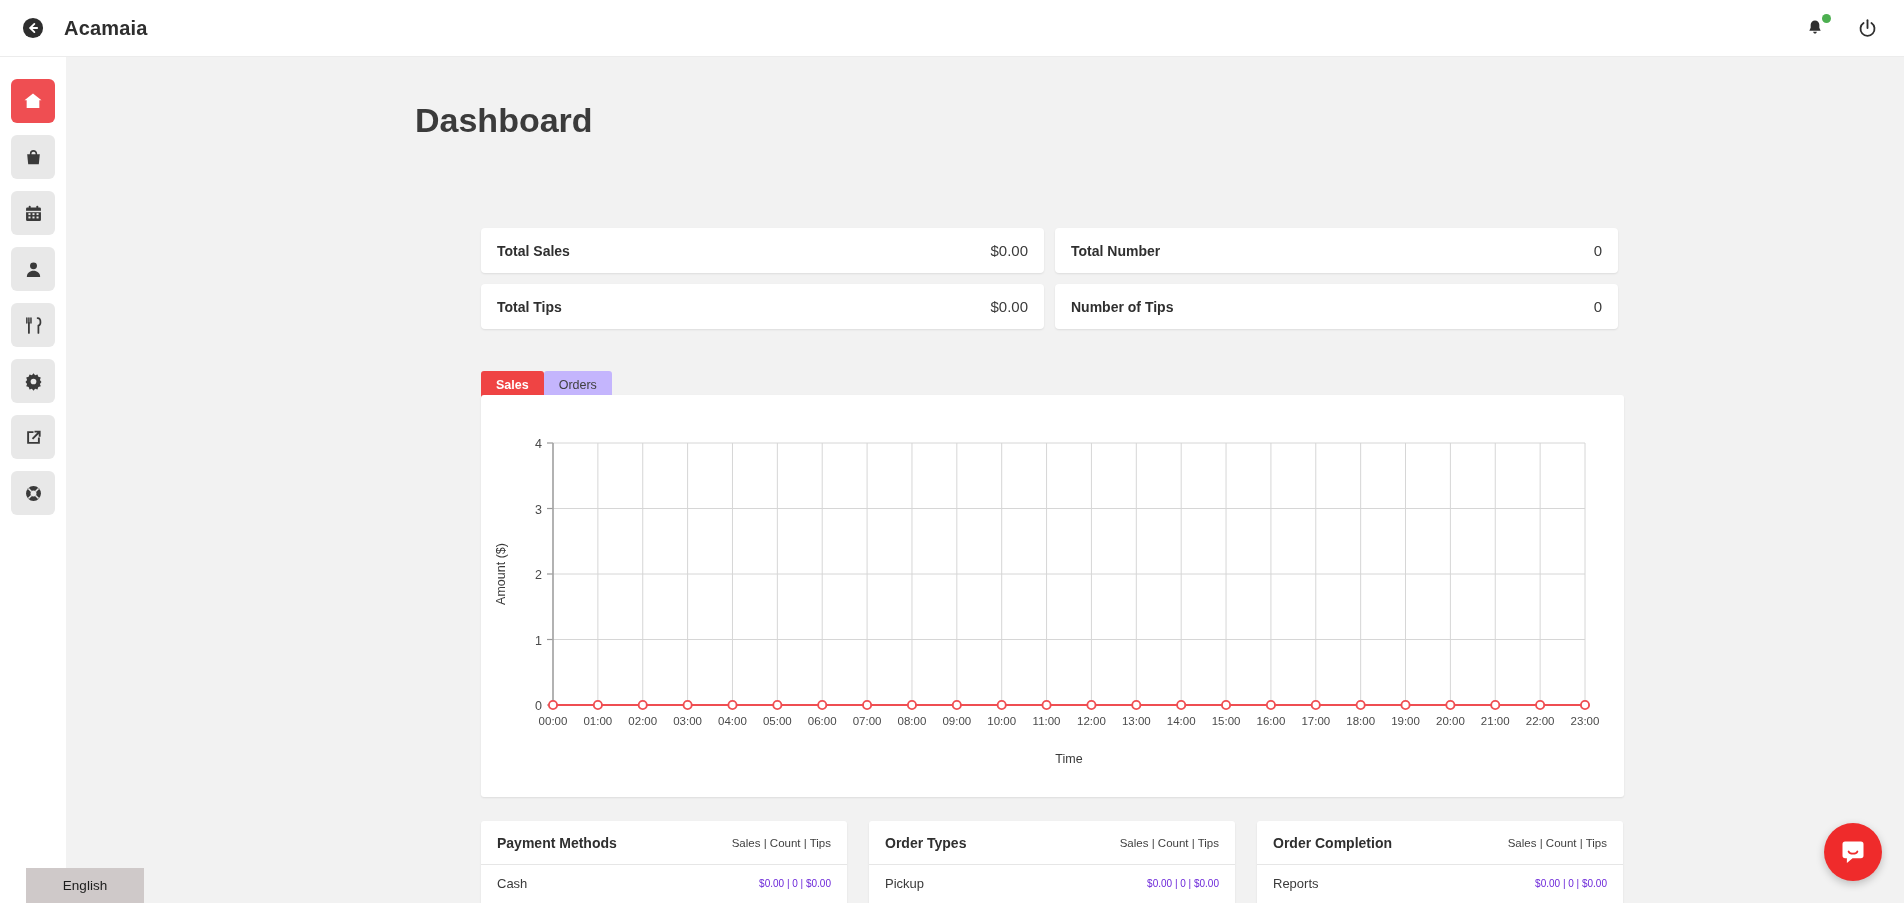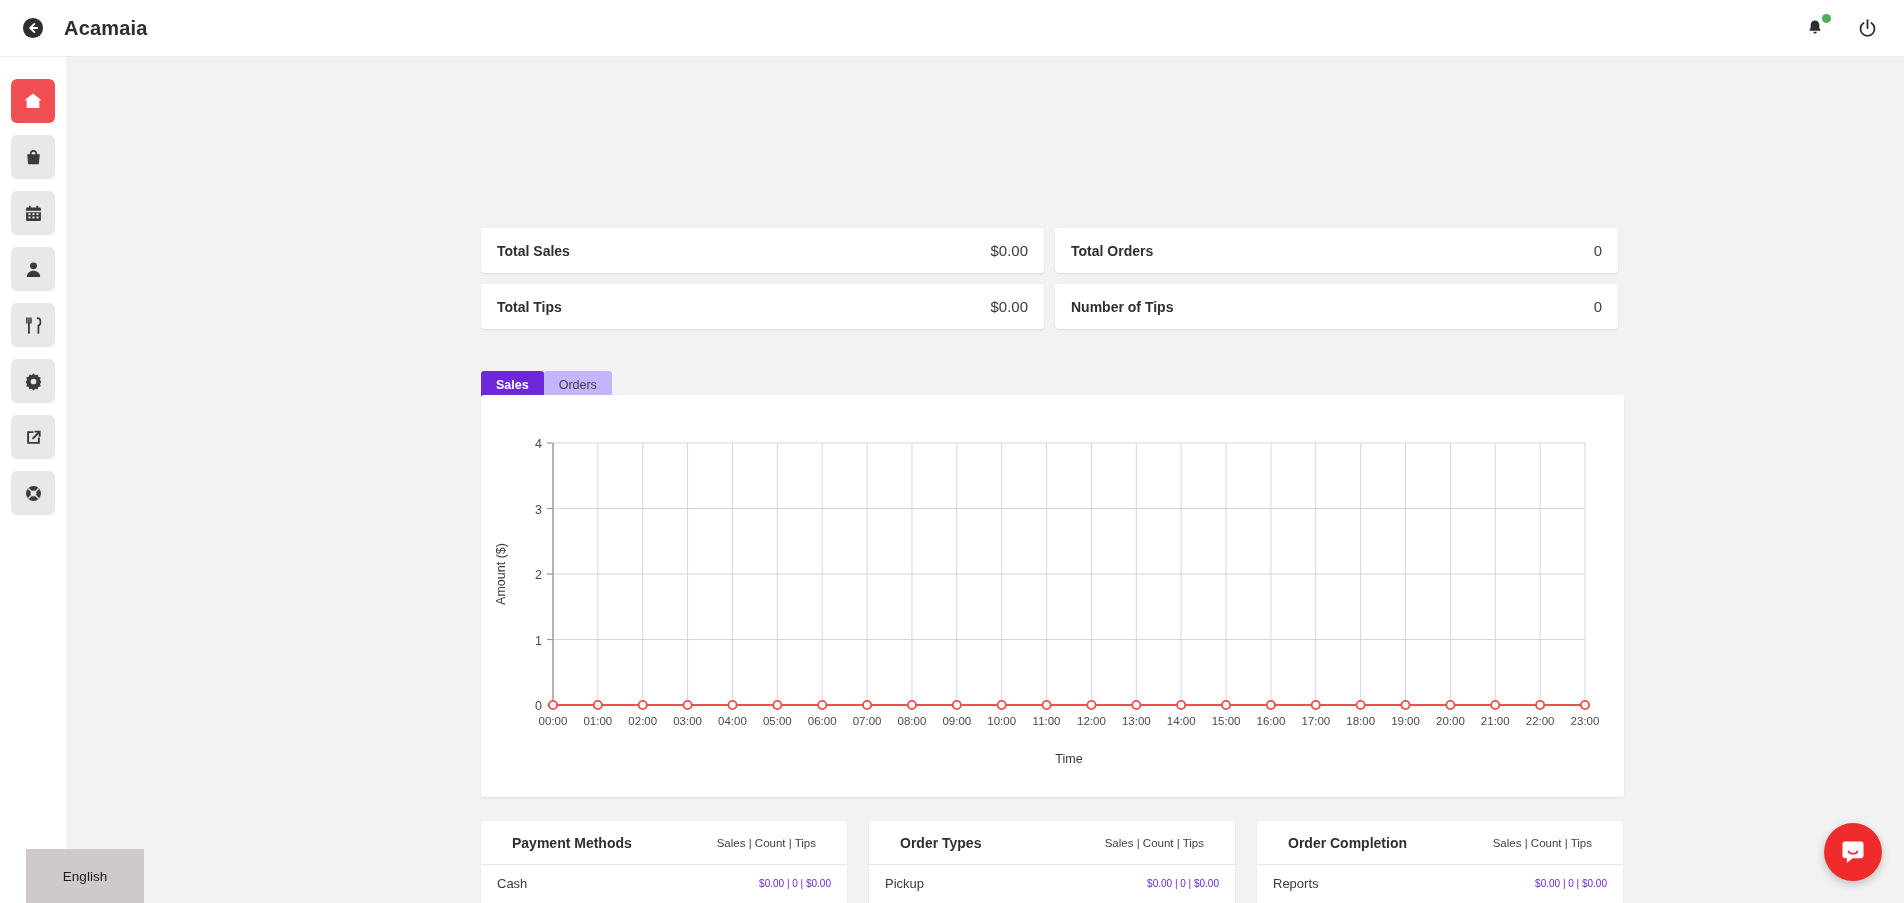--- a/index.html
+++ b/index.html
@@ -95,57 +95,57 @@
   .stat-label { font-size: 14px; font-weight: bold; color: #2f2f2f; }
   .stat-value { font-size: 15px; color: #3a3a3a; }
 
   
   .tabs { position: absolute; top: 314px; left: 415px; display: flex; }
   .tab {
     padding: 7px 15px 8px; font-size: 12.5px; cursor: pointer;
     background: #c4b5fd; color: #404040;
     border-top-left-radius: 3px; border-top-right-radius: 3px;
   }
-  .tab.active { background: #6d28d9; color: #ffffff; font-weight: bold; }
+  .tab.active { background: #ef4444; color: #ffffff; font-weight: bold; }
 
   .chart-card {
     position: absolute; top: 338px; left: 415px;
     width: 1143px; height: 402px;
     background: #ffffff; border-radius: 3px;
     box-shadow: 0 1px 2px rgba(0,0,0,.09);
   }
   .chart-svg { display: block; }
 
   
   .tables { position: absolute; top: 764px; left: 415px; display: flex; gap: 22px; }
   .table-card {
     width: 366px; background: #ffffff; border-radius: 3px;
     box-shadow: 0 1px 2px rgba(0,0,0,.09);
     overflow: hidden;
   }
   .table-head {
     display: flex; align-items: center; justify-content: space-between;
-    padding: 14px 31px 13px;
+    padding: 14px 16px 13px;
     border-bottom: 1px solid #e6e6e6;
   }
   .table-title { font-size: 14px; font-weight: bold; color: #2f2f2f; }
   .table-cols { font-size: 11.5px; color: #3f3f3f; }
   .table-row {
     display: flex; align-items: center; justify-content: space-between;
     padding: 11px 16px 13px;
     border-bottom: 1px dashed #d8d8d8;
   }
   .table-row:last-child { border-bottom: none; }
   .row-label { font-size: 13px; color: #3a3a3a; }
   .row-value { font-size: 10px; color: #6d28d9; }
 
   
   .lang-btn {
     position: absolute; left: 26px; bottom: 0;
-    width: 118px; height: 54px;
+    width: 118px; height: 35px;
     background: #cfc9c9; color: #1c1c1c;
     font-size: 13.5px;
     display: flex; align-items: center; justify-content: center;
     cursor: pointer; z-index: 40;
   }
   .chat-launcher {
     position: absolute; right: 22px; bottom: 22px;
     width: 58px; height: 58px; border-radius: 50%;
     background: #ef2b2b;
     display: flex; align-items: center; justify-content: center;
@@ -255,30 +255,31 @@
           <path d="M18.4 18.4 L14.6 14.6"></path>
       </g>
     </svg>
   </div>
 </div>
 
 <div class="main">
   <div class="content">
 
     <div class="page-head">
+      <div class="page-title">Dashboard</div>
     </div>
 
     <div class="stats">
       <div class="stat-row">
         <div class="stat-card">
           <span class="stat-label">Total Sales</span>
           <span class="stat-value">$0.00</span>
         </div>
         <div class="stat-card">
-          <span class="stat-label">Total Orders</span>
+          <span class="stat-label">Total Number</span>
           <span class="stat-value">0</span>
         </div>
       </div>
       <div class="stat-row">
         <div class="stat-card">
           <span class="stat-label">Total Tips</span>
           <span class="stat-value">$0.00</span>
         </div>
         <div class="stat-card">
           <span class="stat-label">Number of Tips</span>

